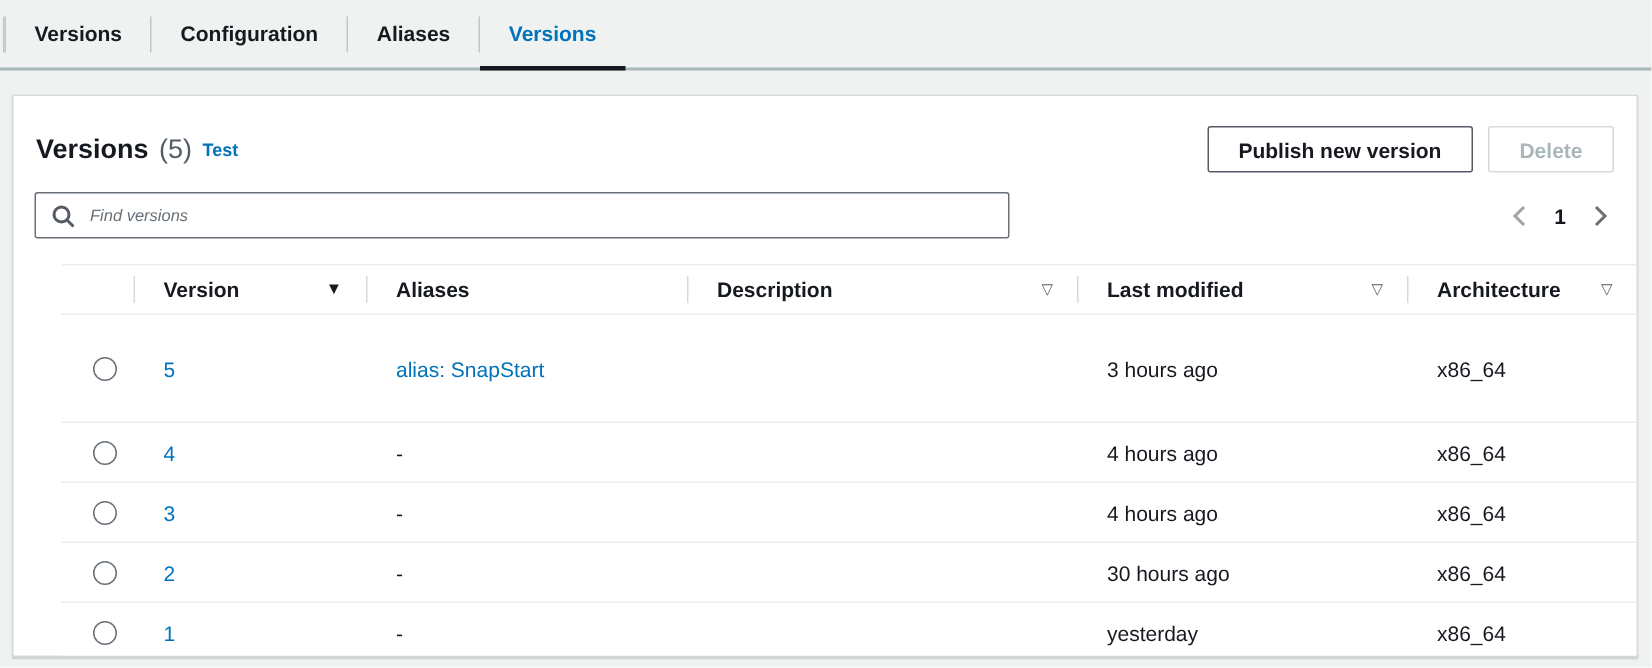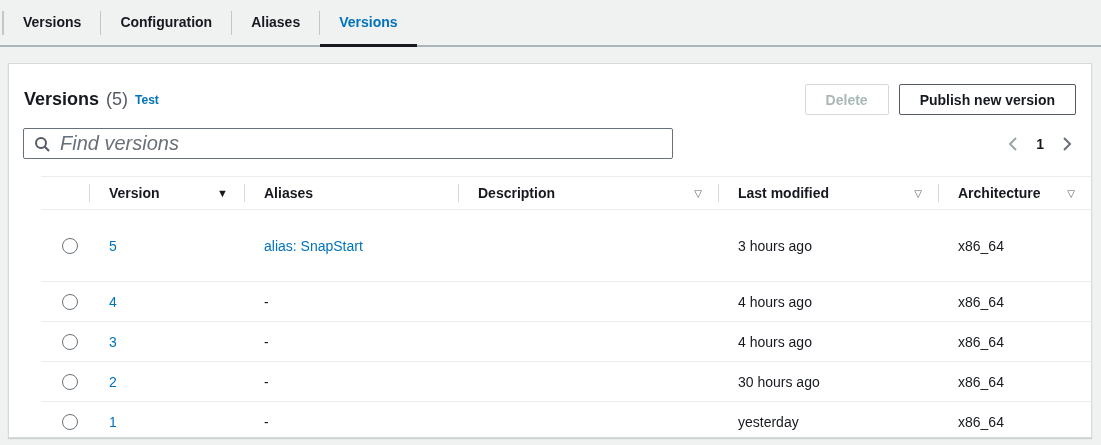--- a/index.html
+++ b/index.html
@@ -54,21 +54,21 @@
     display:flex; justify-content:space-between; align-items:center;
     margin:12px 12px 0 14px; height:31px;
   }
   .search {
     position:relative; width:650px; height:31px;
     border:1px solid #687078; border-radius:2px; background:#fff;
   }
   .search svg { position:absolute; left:10px; top:7px; }
   .search input {
     width:100%; height:100%; border:none; outline:none; background:transparent;
-    font-family:inherit; font-size:20px; padding:0 8px 0 36px; color:#16191f;
+    font-family:inherit; font-size:11px; padding:0 8px 0 36px; color:#16191f;
   }
   .search input::placeholder { font-style:italic; color:#687078; opacity:1; }
   .pagination { display:flex; align-items:center; gap:8px; }
   .pg-btn { width:24px; height:24px; display:flex; align-items:center; justify-content:center; cursor:pointer; }
   .pg-num { font-weight:bold; color:#16191f; padding:0 3px; cursor:pointer; }
   
   .table { margin-top:17px;padding-left:32px; }
   .thead, .row {
     display:grid;
     grid-template-columns:48px 155px 214px 260px 220px 1fr;
@@ -111,22 +111,22 @@
   </nav>
 
 <section class="panel">
   <div class="panel-head">
     <h2 class="title-group">
       <span class="panel-title">Versions</span>
       <span class="panel-count">(5)</span>
       <a class="info-link">Test</a>
     </h2>
     <div class="actions">
+      <button class="btn normal">Publish new version</button>
       <button class="btn disabled">Delete</button>
-      <button class="btn normal">Publish new version</button>
     </div>
   </div>
 
   <div class="toolbar">
     <div class="search">
       <svg width="17" height="17" viewBox="0 0 17 17">
         <circle cx="7" cy="7" r="5" fill="none" stroke="#545b64" stroke-width="2"></circle>
         <line x1="10.8" y1="10.8" x2="15" y2="15" stroke="#545b64" stroke-width="2"></line>
       </svg>
       <input value="" placeholder="Find versions" style="">

